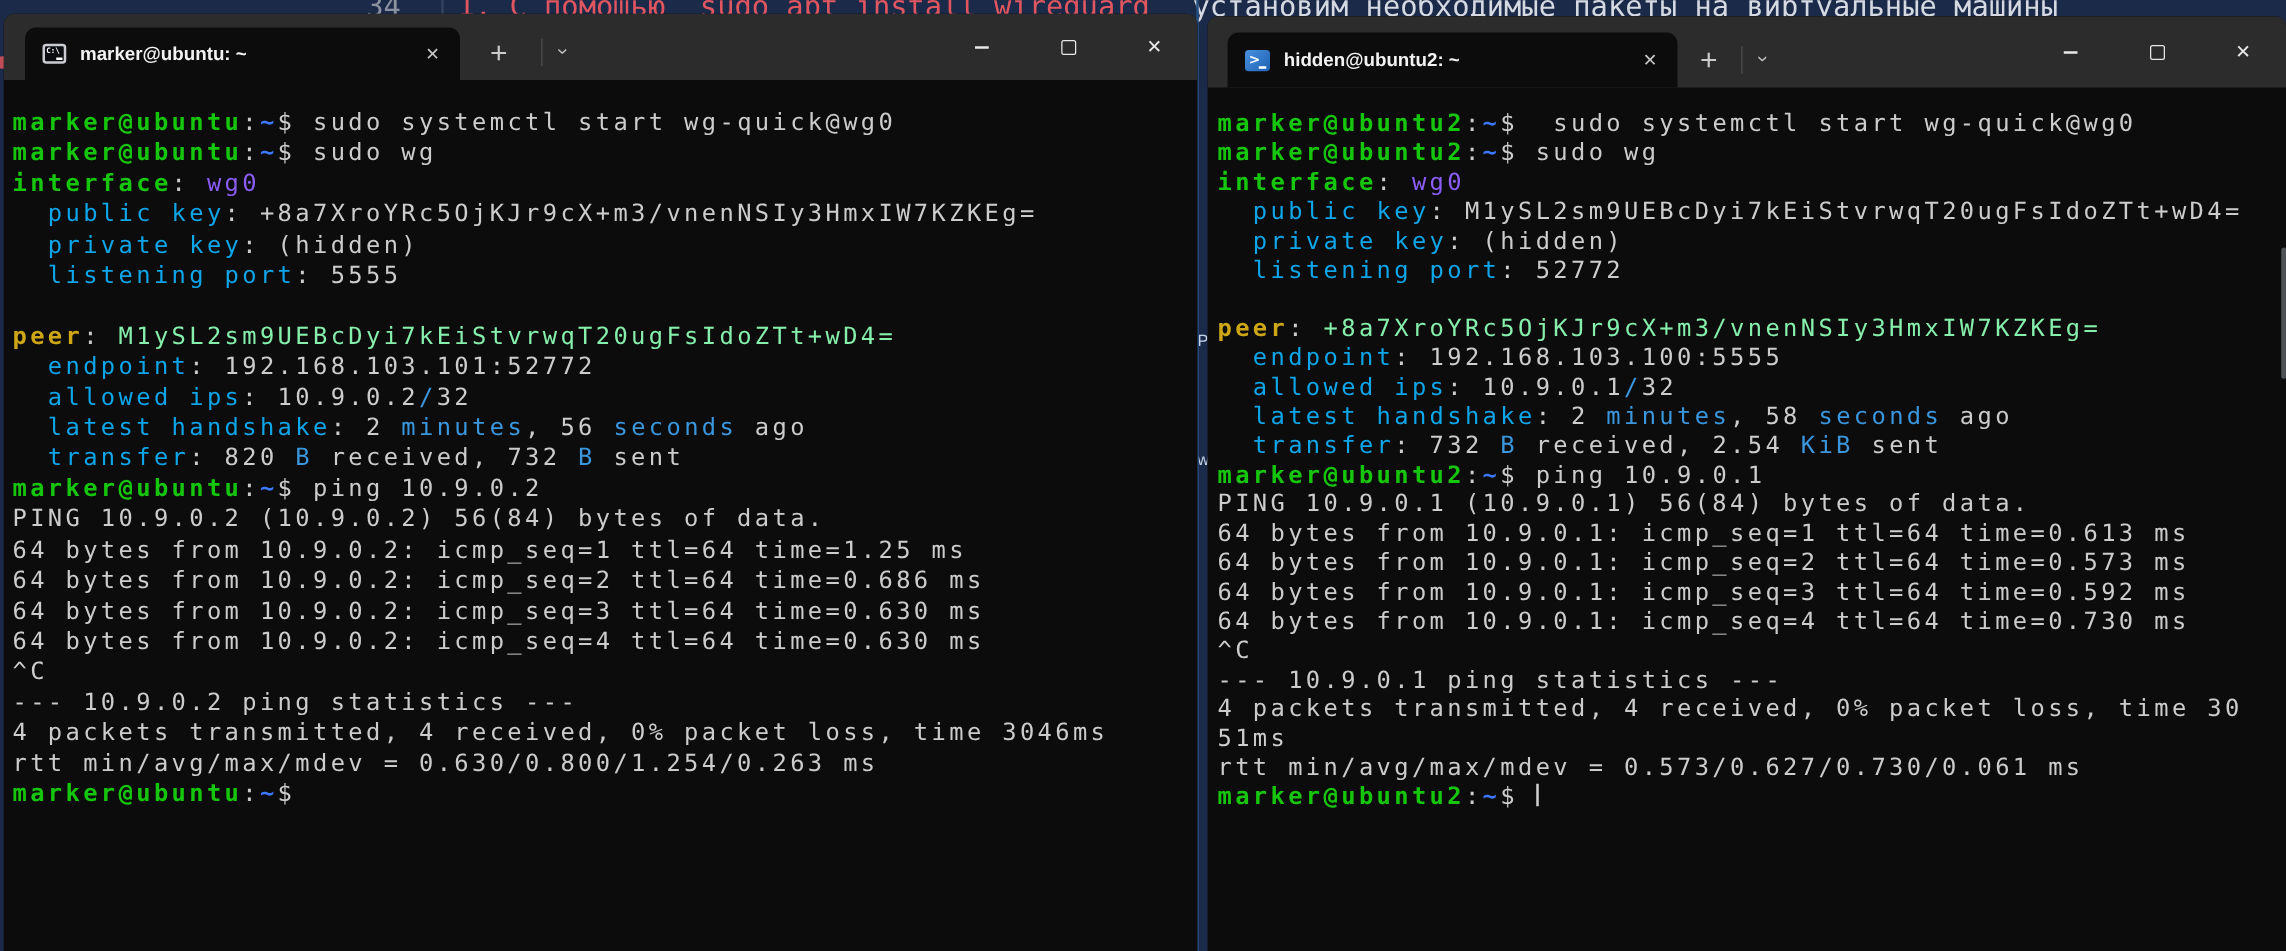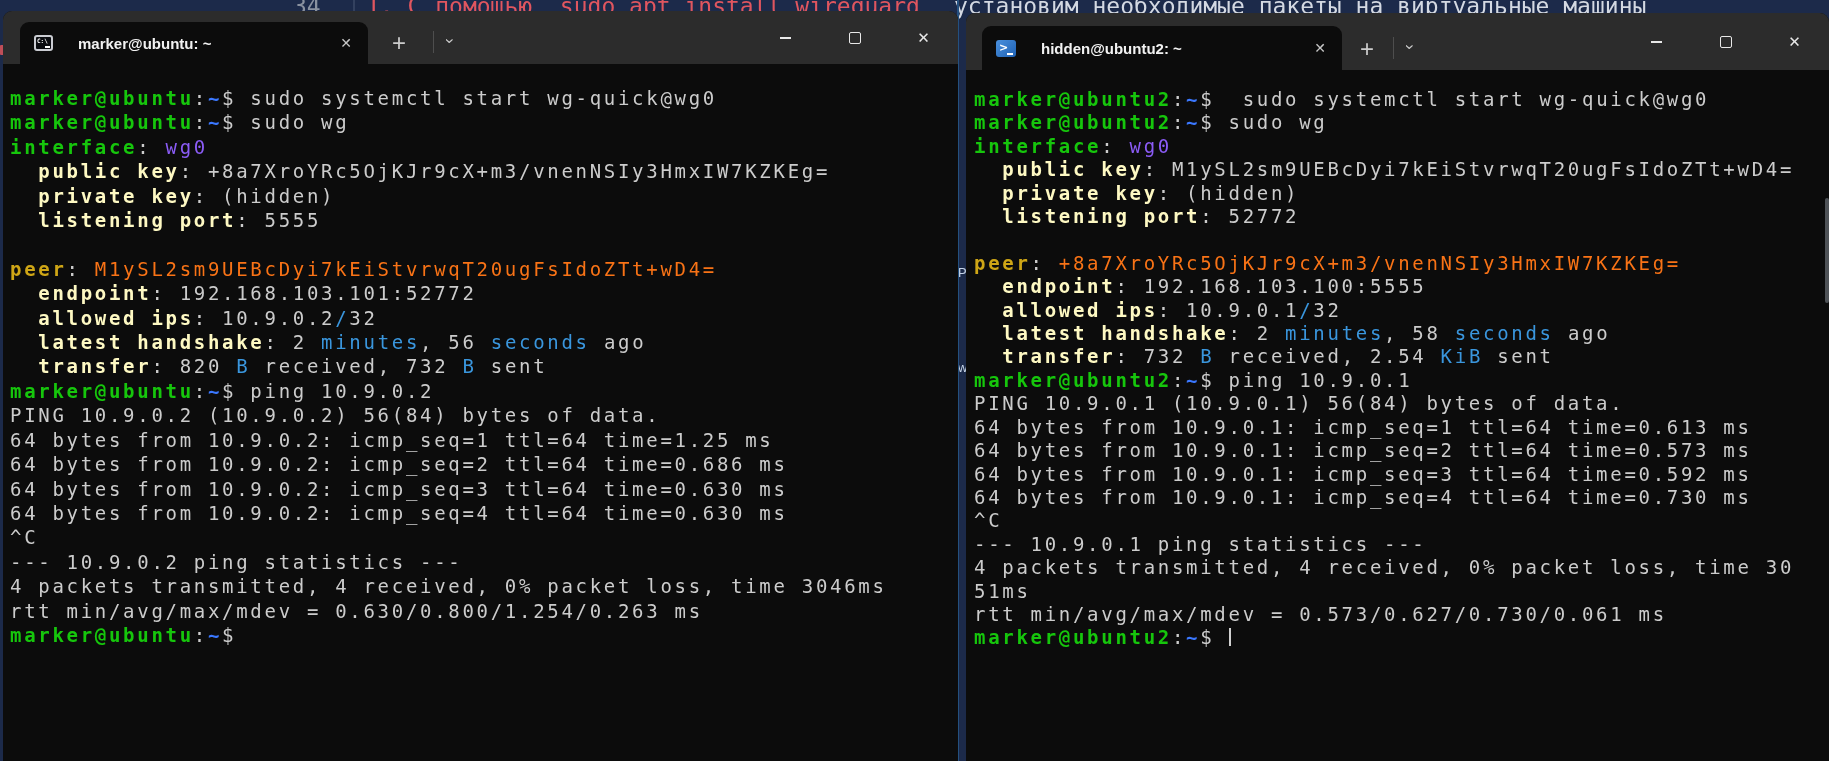--- a/index.html
+++ b/index.html
@@ -18,21 +18,21 @@
   #bg-redsliver{position:absolute;left:0;top:45px;width:4px;height:10px;background:#bf4e58;border-radius:1px;}
 
   
   .term{position:absolute;background:#0c0c0c;border-radius:9px 9px 0 0;overflow:hidden;}
   .tleft{left:3px;top:11px;width:955px;height:750px;}
   .tright{left:966px;top:13px;width:863px;height:748px;}
   .titlebar{position:relative;background:#2c2c2c;}
   .tleft .titlebar{height:53px;}
   .tright .titlebar{height:57px;}
 
-  .tab{position:absolute;bottom:0;background:#0c0c0c;border-radius:9px 9px 0 0;display:flex;align-items:center;gap:25px;padding:0 14px;box-sizing:border-box;}
+  .tab{position:absolute;bottom:0;background:#0c0c0c;border-radius:9px 9px 0 0;display:flex;align-items:center;gap:11px;padding:0 14px;box-sizing:border-box;}
   .tleft .tab{left:17px;width:348px;height:42px;}
   .tright .tab{left:16px;width:360px;height:44px;}
   .tab-title{color:#f2f2f2;font-size:15px;font-weight:600;white-space:nowrap;flex:1;}
   .tab-close{color:#c8c8c8;font-size:14px;line-height:1;padding:2px;}
 
   .newtab,.chev{position:absolute;color:#cccccc;}
   .tleft .newtab{left:389px;}  .tleft .tabdiv{left:430px;}  .tleft .chev{left:444px;}
   .tright .newtab{left:394px;} .tright .tabdiv{left:427px;} .tright .chev{left:441px;}
   .newtab{bottom:7px;font-size:24px;font-weight:300;}
   .tabdiv{position:absolute;bottom:11px;width:1px;height:22px;background:#4e4e4e;}
@@ -52,24 +52,24 @@
   .psicon .pi-a{position:absolute;left:3px;top:1px;font:700 11px "DejaVu Sans",sans-serif;color:#fff;}
   .psicon .pi-u{position:absolute;right:3px;bottom:2px;width:6px;height:1.6px;background:#fff;}
 
   
   .screen{position:relative;font-family:"DejaVu Sans Mono",monospace;font-size:19px;letter-spacing:2.7px;white-space:pre;color:#ccc;}
   .tleft .screen{padding:22px 0 0 7px;line-height:24.4px;}
   .tright .screen{padding:18px 0 0 8px;line-height:23.4px;}
   .tline{min-height:1em;}
   .c-p,.c-gb{color:#16c60c;font-weight:bold;}
   .c-gn{color:#8b5cf6;}
-  .c-wb{color:#fef9c3;font-weight:bold;}
+  .c-wb{color:#0ea5e9;font-weight:normal;}
   .c-n{color:#cccccc;}
   .c-yb{color:#cfa616;font-weight:bold;text-align:center;}
-  .c-yn{color:#f97316;}
+  .c-yn{color:#86efac;}
   .c-cy{color:#3a96dd;}
   .c-tl{color:#3b78ff;font-weight:bold;}
   .cur{display:inline-block;width:2px;height:18px;background:#d0d0d0;vertical-align:-2px;}
   .scrollsliver{position:absolute;right:0;top:185px;width:4px;height:105px;background:#4f5358;border-radius:2px;}
 </style>
 </head>
 <body>
 
 <div id="stage">
 

